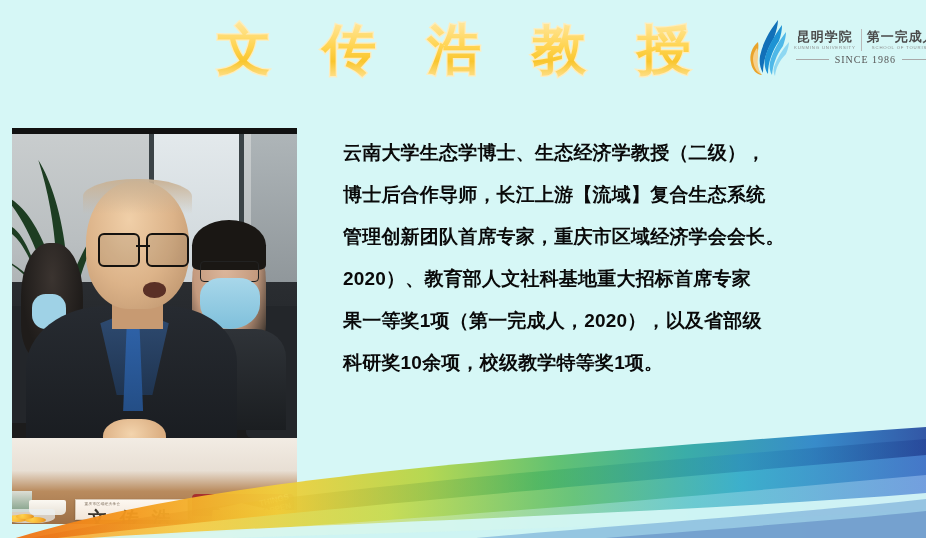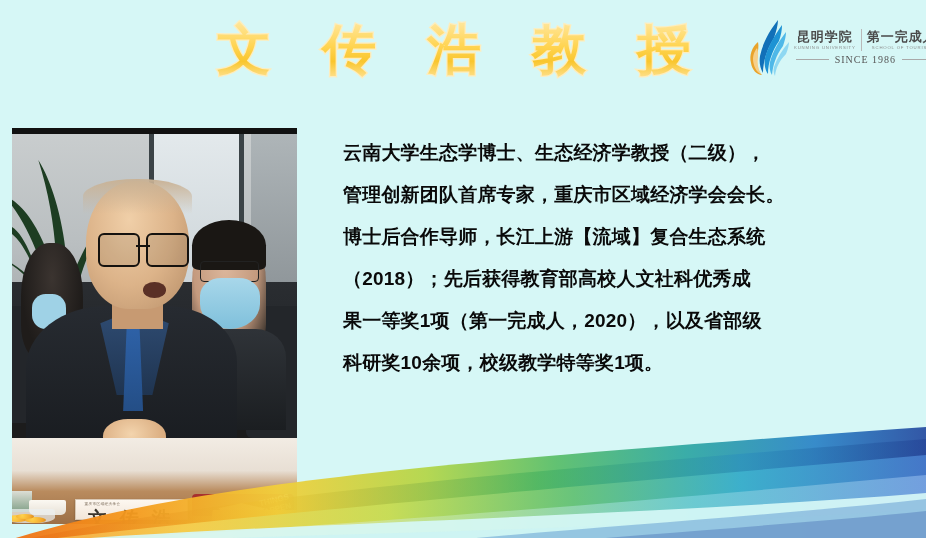--- a/index.html
+++ b/index.html
@@ -502,23 +502,23 @@
           </div>
           <div class="ph-tissue-paper"></div>
         </div>
         <div class="ph-yellowbox"></div>
       </div>
     </div>
   </div>
 
   <div id="bio">
     <p>云南大学生态学博士、生态经济学教授（二级），</p>
+    <p>博士后合作导师，长江上游【流域】复合生态系统</p>
     <p>管理创新团队首席专家，重庆市区域经济学会会长。</p>
-    <p>博士后合作导师，长江上游【流域】复合生态系统</p>
-    <p>（2018）；先后获得教育部高校人文社科优秀成</p>
+    <p>2020）、教育部人文社科基地重大招标首席专家</p>
     <p>果一等奖1项（第一完成人，2020），以及省部级</p>
     <p>科研奖10余项，校级教学特等奖1项。</p>
   </div>
 
   <svg id="wave" viewBox="0 0 926 120" preserveAspectRatio="none">
     <defs>
       <linearGradient id="g1" x1="0" y1="0" x2="1" y2="0">
         <stop offset="0%" stop-color="#ef6c14"></stop>
         <stop offset="14%" stop-color="#f59a1e"></stop>
         <stop offset="30%" stop-color="#f2cf3c"></stop>

